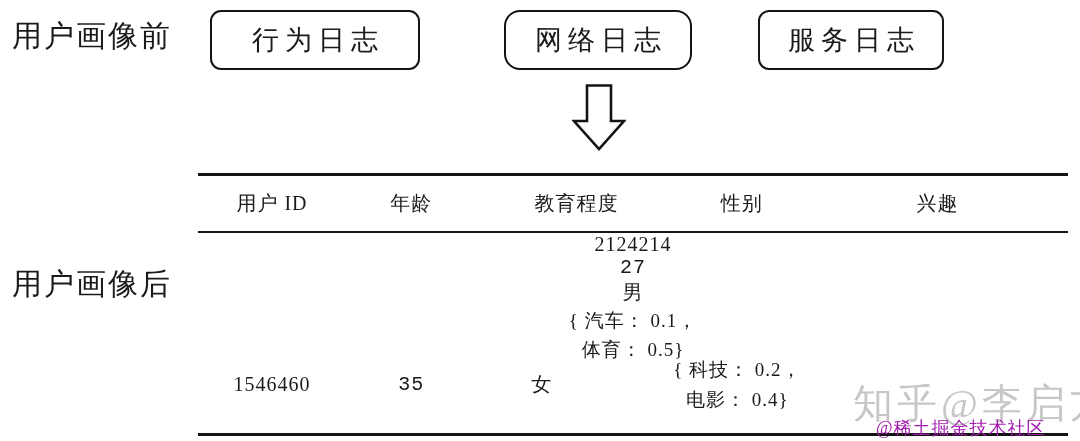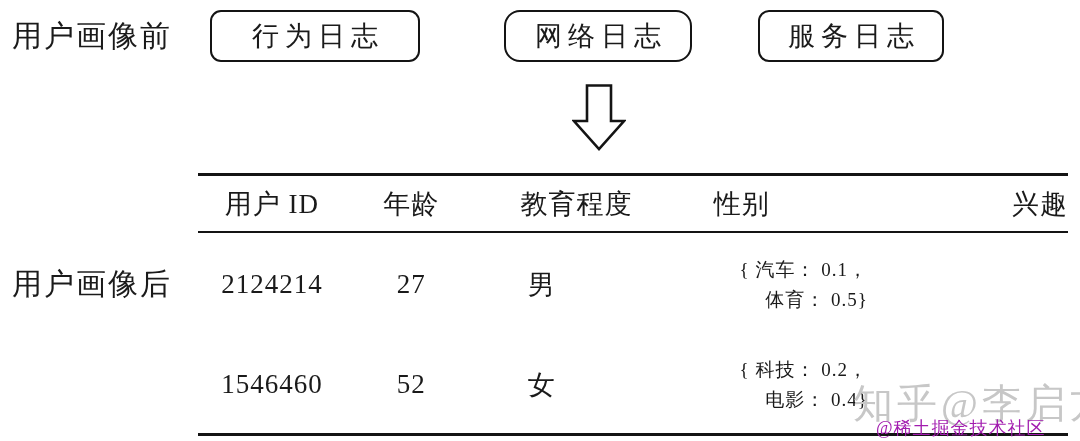--- a/index.html
+++ b/index.html
@@ -23,21 +23,21 @@
     font-weight: 400;
     letter-spacing: 2px;
     white-space: nowrap;
   }
   .label-before { left: 12px; top: 16px; }
   .label-after  { left: 12px; top: 264px; }
 
   .source-box {
     position: absolute;
     top: 10px;
-    height: 52px;
+    height: 60px;
     border: 2.5px solid #141414;
     border-radius: 11px;
     background: #ffffff;
     display: flex;
     align-items: center;
     justify-content: center;
     font-size: 27px;
     letter-spacing: 6px;
     box-sizing: border-box;
     padding-left: 6px; 
@@ -62,32 +62,32 @@
   }
   .t-row {
     display: flex;
     align-items: center;
   }
   .t-head {
     height: 55px;
     border-bottom: 2.5px solid #141414;
     font-size: 27px;
   }
-  .t-body-1 { height: 103px; }
+  .t-body-1 { height: 103px; flex-direction: column; }
   .t-body-2 { height: 97px; }
   .t-cell {
     text-align: center;
-    font-size: 27px;
+    font-size: 20px;
     letter-spacing: 1px;
   }
   .c1 { width: 17%; }
-  .c2 { width: 15%; }
+  .c2 { width: 15%; font-family: Liberation Mono, monospace; }
   .c3 { width: 15%; }
   .c4 { width: 23%; }
-  .c5 { width: 30%; text-align: right; }
+  .c5 { width: 30%; }
   .interest-cell {
     line-height: 1.55;
     font-size: 19px;
   }
 
   .watermark {
     position: absolute;
     pointer-events: none;
     white-space: nowrap;
     z-index: 5;
@@ -145,21 +145,21 @@
       <div class="t-cell c2">27</div>
       <div class="t-cell c3">男</div>
       <div class="t-cell c5 interest-cell">
         <div>{ 汽车： 0.1，</div>
         <div>体育： 0.5}</div>
       </div>
     </div>
 
     <div class="t-row t-body-2">
       <div class="t-cell c1">1546460</div>
-      <div class="t-cell c2">52</div>
+      <div class="t-cell c2">35</div>
       <div class="t-cell c3">女</div>
       <div class="t-cell c5 interest-cell">
         <div>{ 科技： 0.2，</div>
         <div>电影： 0.4}</div>
       </div>
     </div>
 
   </div>
 
   <div class="watermark wm-zhihu">知乎@李启方</div>

